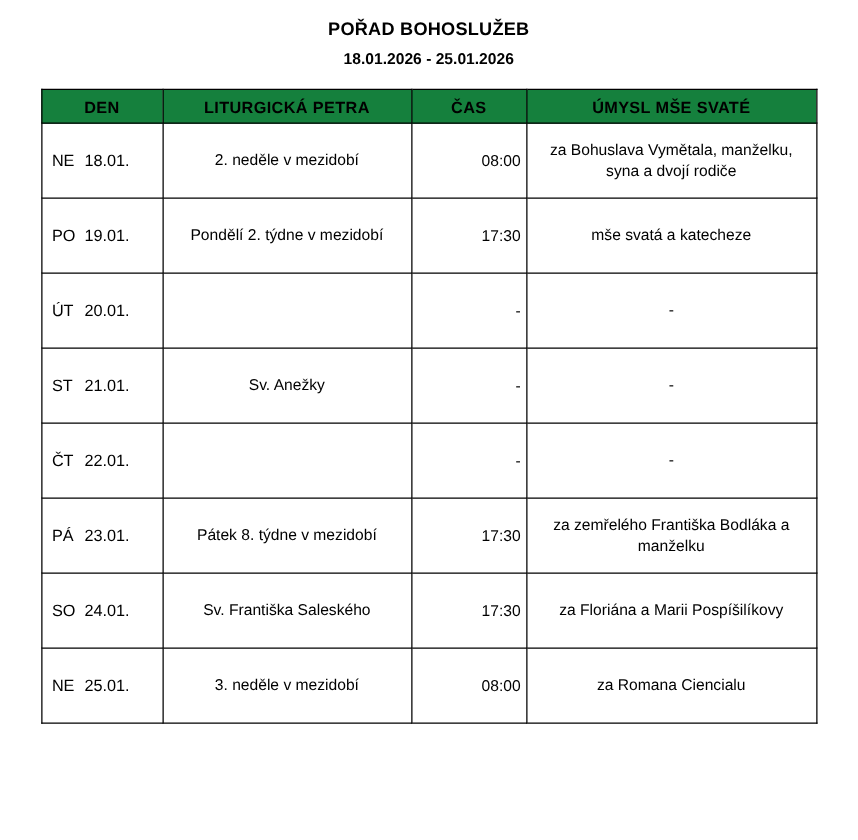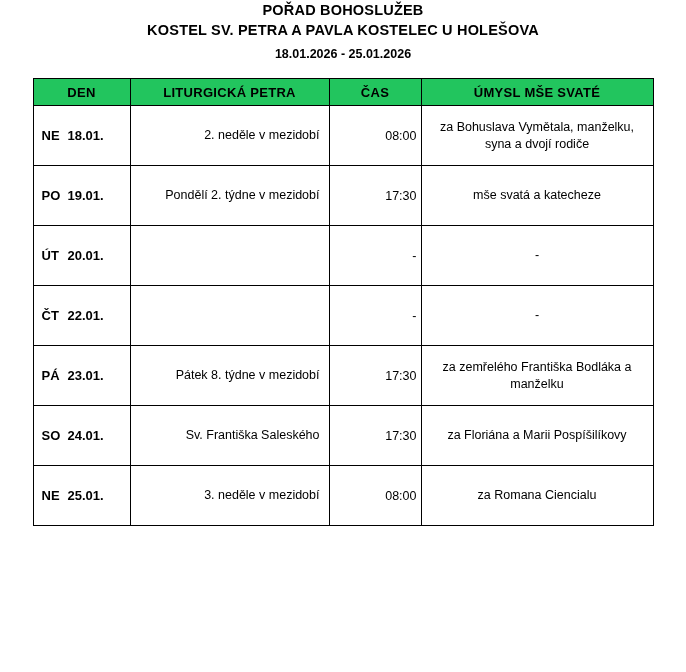--- a/index.html
+++ b/index.html
@@ -15,20 +15,21 @@
     overflow: hidden;
   }
   .page {
     width: 686px;
     height: 672px;
     position: relative;
     box-sizing: border-box;
   }
   .header {
     text-align: center;
+    padding-top: 14px;
   }
   .header .line1 {
     font-size: 14.5px;
     font-weight: bold;
     letter-spacing: 0.2px;
     line-height: 20px;
   }
   .header .line2 {
     font-size: 14.5px;
     font-weight: bold;
@@ -46,47 +47,47 @@
     margin: 14px auto 0 auto;
     width: 620px;
     table-layout: fixed;
   }
   table.schedule th,
   table.schedule td {
     border: 1px solid #000000;
     vertical-align: middle;
   }
   table.schedule thead th {
-    background: #22c55e;
+    background: #15803d;
     font-size: 13px;
     font-weight: bold;
     height: 22px;
     padding: 2px 4px;
     text-align: center;
     letter-spacing: 0.3px;
   }
   col.c-day { width: 97px; }
   col.c-celebration { width: 199px; }
   col.c-time { width: 92px; }
   col.c-intention { width: 232px; }
 
   td.day {
     font-size: 13px;
-    font-weight: bold;
+    font-weight: normal;
     text-align: left;
     padding: 4px 6px 4px 8px;
     white-space: nowrap;
   }
   td.day .dd {
     display: inline-block;
     min-width: 26px;
   }
   td.celebration {
     font-size: 12.5px;
-    text-align: right;
+    text-align: center;
     padding: 5px 9px;
     line-height: 17px;
   }
   td.time {
     font-size: 12.5px;
     text-align: right;
     padding: 5px 4px;
   }
   td.intention {
     font-size: 12.5px;
@@ -96,21 +97,20 @@
   }
   tr.row { height: 60px; }
 </style>
 </head>
 <body>
 
 <div class="page">
 
   <div class="header">
     <div class="line1">POŘAD BOHOSLUŽEB</div>
-    <div class="line2">KOSTEL SV. PETRA A PAVLA KOSTELEC U HOLEŠOVA</div>
     <div class="line3">18.01.2026 - 25.01.2026</div>
   </div>
 
   <table class="schedule">
     <colgroup>
       <col class="c-day">
       <col class="c-celebration">
       <col class="c-time">
       <col class="c-intention">
     </colgroup>
@@ -135,20 +135,26 @@
         <td class="time">17:30</td>
         <td class="intention">mše svatá a katecheze</td>
       </tr>
       <tr class="row">
         <td class="day"><span class="dd">ÚT</span><span>20.01.</span></td>
         <td class="celebration"></td>
         <td class="time">-</td>
         <td class="intention">-</td>
       </tr>
       <tr class="row">
+        <td class="day"><span class="dd">ST</span><span>21.01.</span></td>
+        <td class="celebration">Sv. Anežky</td>
+        <td class="time">-</td>
+        <td class="intention">-</td>
+      </tr>
+      <tr class="row">
         <td class="day"><span class="dd">ČT</span><span>22.01.</span></td>
         <td class="celebration"></td>
         <td class="time">-</td>
         <td class="intention">-</td>
       </tr>
       <tr class="row">
         <td class="day"><span class="dd">PÁ</span><span>23.01.</span></td>
         <td class="celebration">Pátek 8. týdne v mezidobí</td>
         <td class="time">17:30</td>
         <td class="intention">za zemřelého Františka Bodláka a manželku</td>

